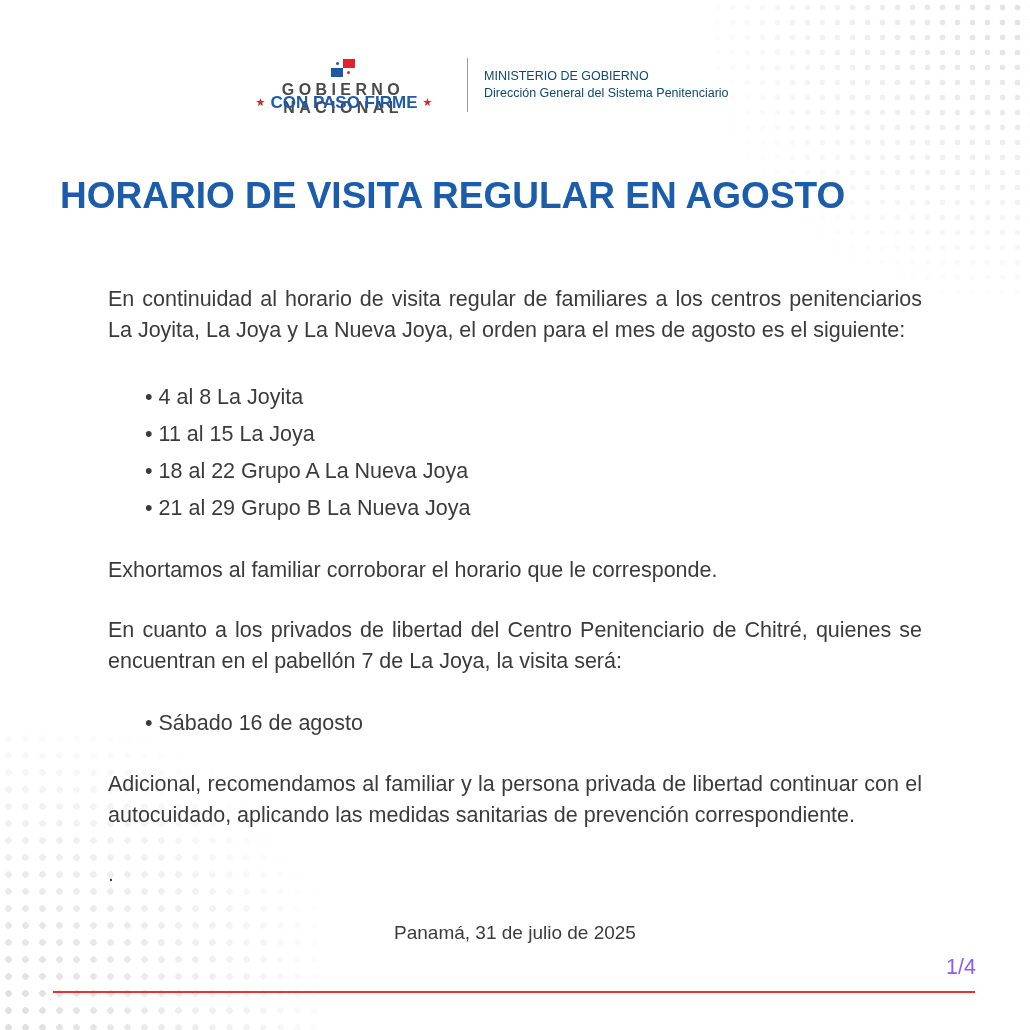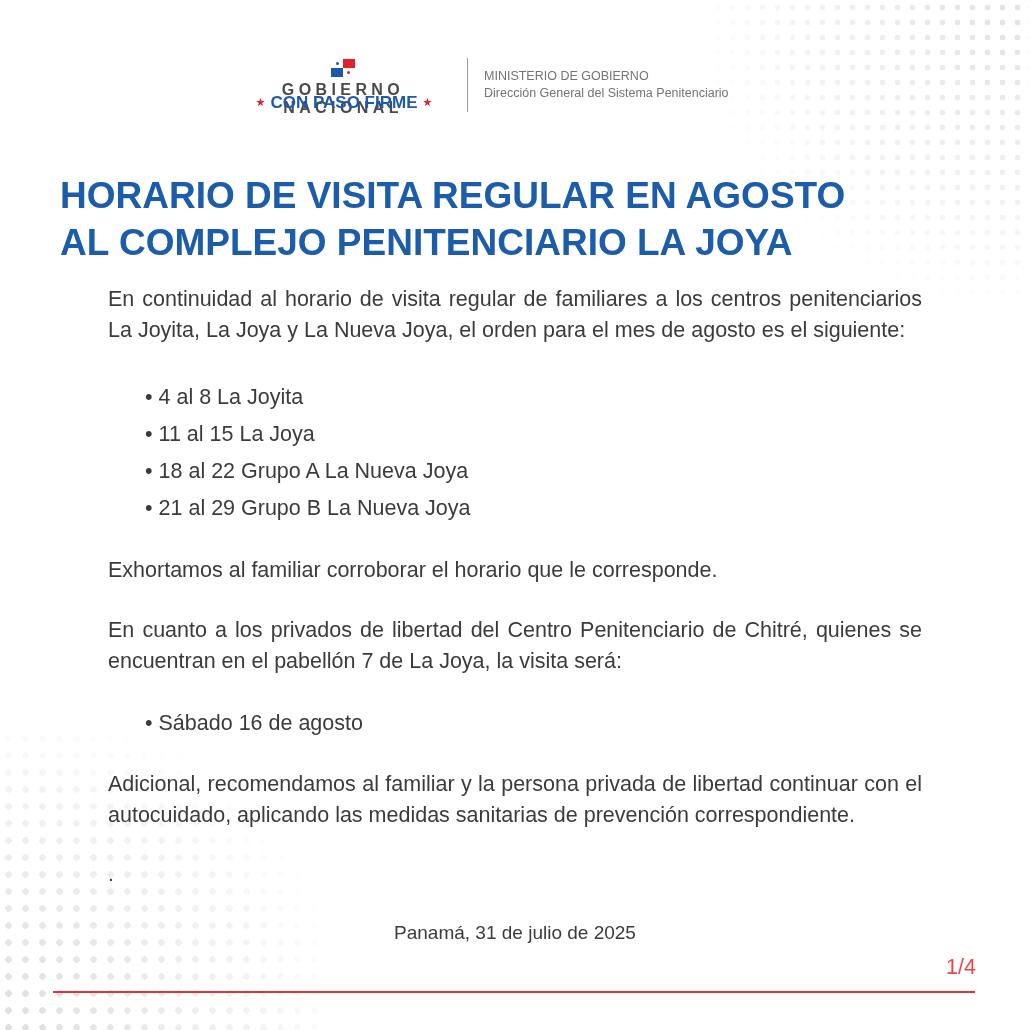--- a/index.html
+++ b/index.html
@@ -29,39 +29,39 @@
   .flag .q1 { position: absolute; left: 0; top: 0; width: 12px; height: 9px; background: #fff; }
   .flag .q2 { position: absolute; left: 12px; top: 0; width: 12px; height: 9px; background: #e4202e; }
   .flag .q3 { position: absolute; left: 0; top: 9px; width: 12px; height: 9px; background: #1b59a8; }
   .flag .q4 { position: absolute; left: 12px; top: 9px; width: 12px; height: 9px; background: #fff; }
   .flag .s1 { position: absolute; left: 5px; top: 3px; width: 3px; height: 3px; background: #1b59a8; border-radius: 50%; }
   .flag .s2 { position: absolute; left: 16px; top: 12px; width: 3px; height: 3px; background: #e4202e; border-radius: 50%; }
   .gob-top { position: absolute; left: 0; top: 25px; width: 222px; font-size: 16px; letter-spacing: 4.4px; color: #4a4a4a; font-weight: bold; text-align: center; }
   .gob-bottom { position: absolute; left: 1px; top: 37px; width: 222px; text-align: center; font-size: 17px; font-weight: bold; color: #1e5aa8; white-space: nowrap; }
   .gob-bottom .star { color: #e4202e; font-size: 11px; vertical-align: 2px; margin: 0 5px; }
   .vsep { position: absolute; left: 467px; top: 2px; width: 1px; height: 54px; background: #9a9a9a; }
-  .ministry { position: absolute; left: 484px; top: 12px; font-size: 12.5px; color: #737373; line-height: 17px; }
+  .ministry { position: absolute; left: 484px; top: 12px; font-size: 12.5px; color: #0c4a6e; line-height: 17px; }
 
   .title { position: absolute; top: 172px; left: 60px; width: 910px; text-align: left;
     font-size: 37px; font-weight: bold; color: #1b5cab; line-height: 47px; letter-spacing: 0px; }
 
   .body-text { position: absolute; left: 108px; width: 814px; font-size: 21.5px; line-height: 31px; color: #3b3b3b; text-align: justify; }
   .p1 { top: 284px; }
   .list { position: absolute; left: 145px; font-size: 21.5px; color: #3b3b3b; margin: 0; padding: 0; list-style: none; }
   .list li { height: 37px; line-height: 31px; }
   .list li::before { content: "\2022"; margin-right: 6px; }
   .list1 { top: 382px; }
   .p2 { top: 555px; }
   .p3 { top: 615px; }
   .list2 { top: 708px; }
   .p4 { top: 769px; }
   .dot-line { position: absolute; left: 108px; top: 862px; font-size: 21px; color: #3b3b3b; }
 
   .date { position: absolute; top: 922px; left: 0; width: 1030px; text-align: center; font-size: 19px; color: #3b3b3b; }
-  .page-num { position: absolute; top: 955px; left: 920px; width: 56px; text-align: right; font-size: 21.5px; color: #ef4444; }
+  .page-num { position: absolute; top: 955px; left: 920px; width: 56px; text-align: right; font-size: 21.5px; color: #8b5cf6; }
   .red-line { position: absolute; left: 53px; top: 991px; width: 922px; height: 2px; background: #e53238; }
 </style>
 </head>
 <body>
 
 <div class="dots dots-tr"></div>
 <div class="dots dots-bl"></div>
 
 <div class="header">
   <div class="gob-logo">
@@ -80,21 +80,20 @@
   </div>
   <div class="vsep"></div>
   <div class="ministry">
     <div>MINISTERIO DE GOBIERNO</div>
     <div>Dirección General del Sistema Penitenciario</div>
   </div>
 </div>
 
 <div class="title">
   <div>HORARIO DE VISITA REGULAR EN AGOSTO</div>
-  <div>AL COMPLEJO PENITENCIARIO LA JOYA</div>
 </div>
 
 <div class="body-text p1">En continuidad al horario de visita regular de familiares a los centros penitenciarios La Joyita, La Joya y La Nueva Joya, el orden para el mes de agosto es el siguiente:</div>
 
 <ul class="list list1">
   <li>4 al 8 La Joyita</li>
   <li>11 al 15 La Joya</li>
   <li>18 al 22 Grupo A La Nueva Joya</li>
   <li>21 al 29 Grupo B La Nueva Joya</li>
 </ul>

